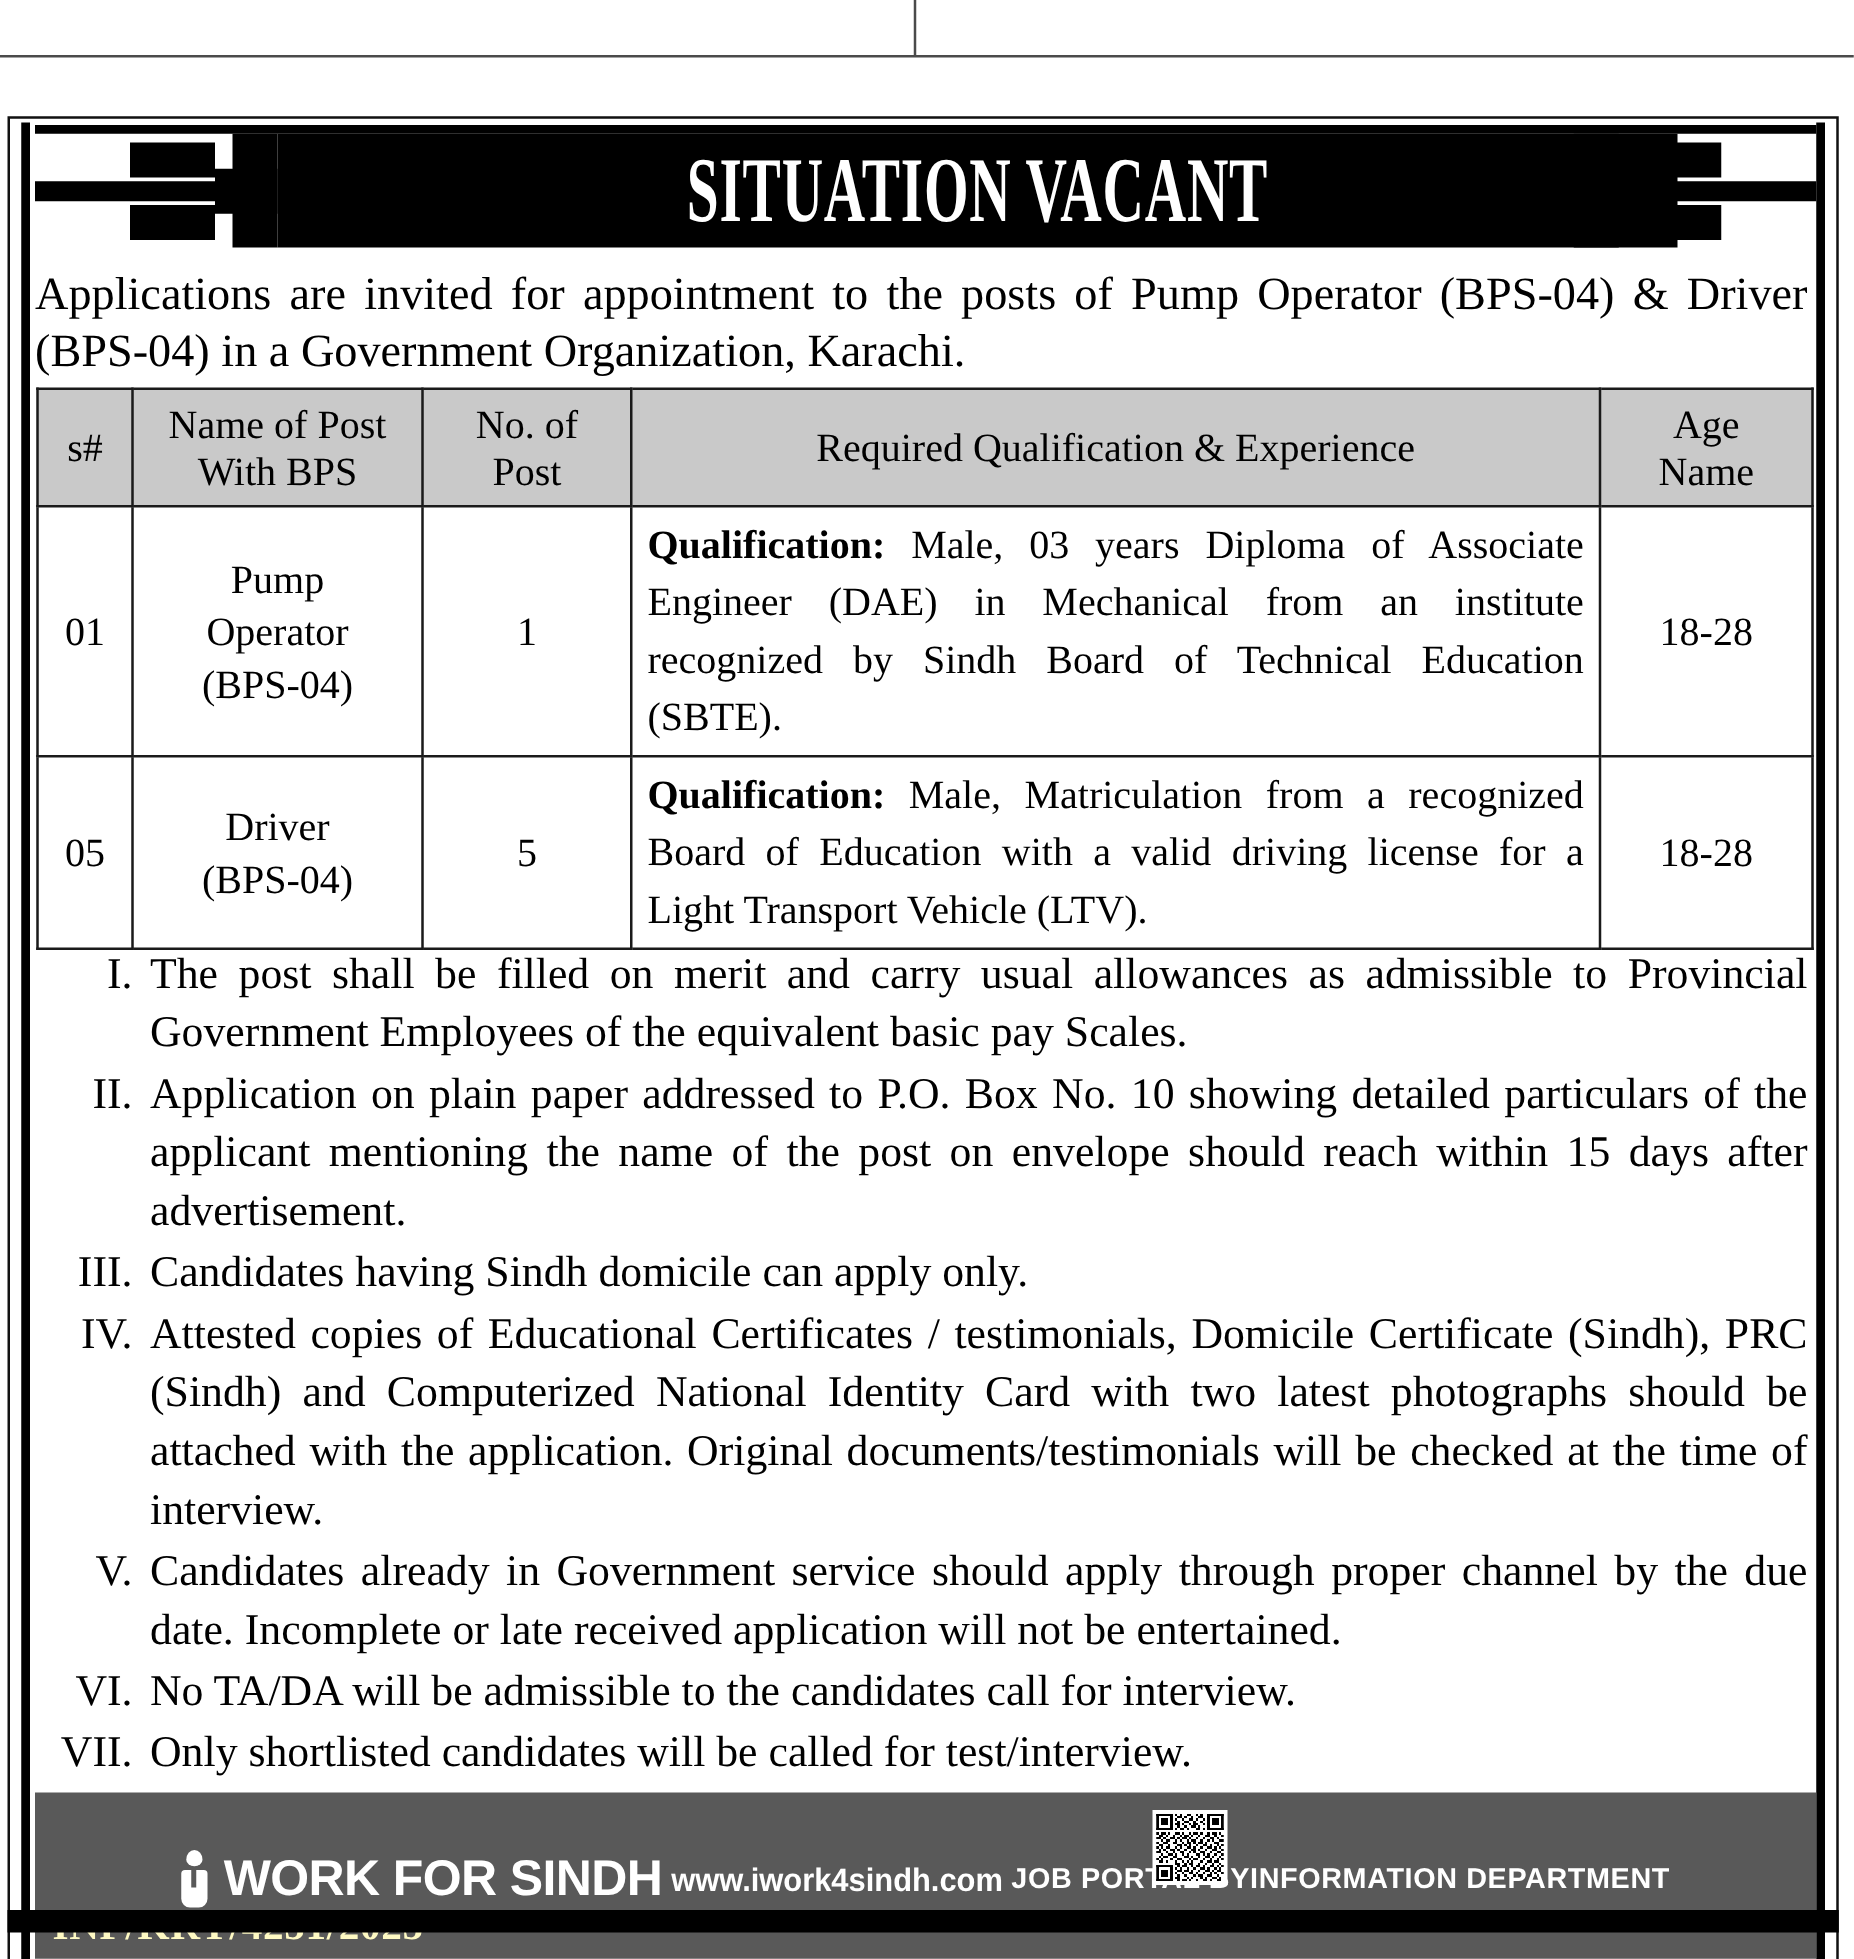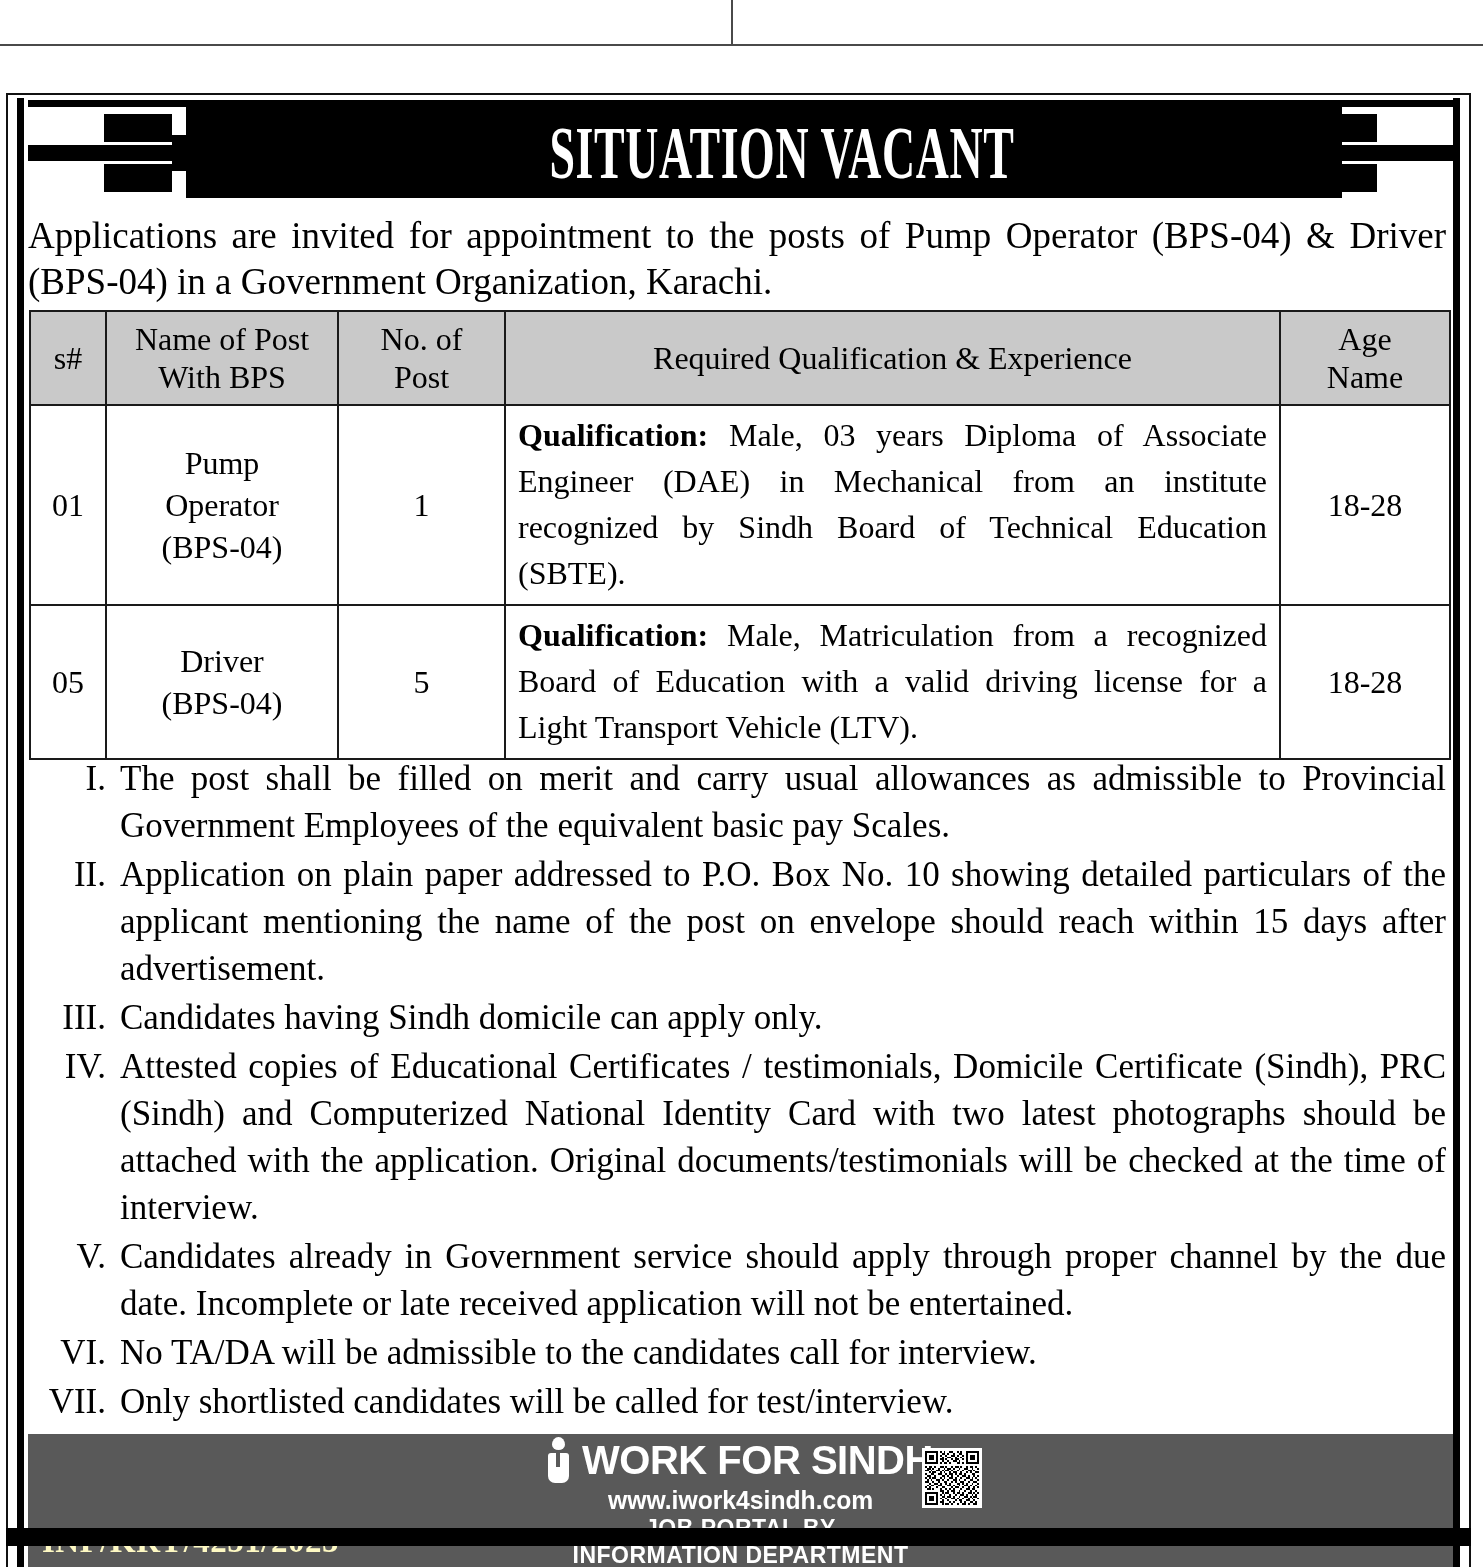--- a/index.html
+++ b/index.html
@@ -223,21 +223,21 @@
     background: #595959;
     color: #ffffff;
   }
   .footer-center {
     position: absolute;
     left: 0;
     top: 0;
     width: 100%;
     height: 100%;
     display: flex;
-    flex-direction: column;
+    flex-direction: row;
     align-items: center;
     justify-content: center;
     padding-top: 4px;
     box-sizing: border-box;
   }
   .brand-row {
     display: flex;
     align-items: center;
     justify-content: center;
   }

